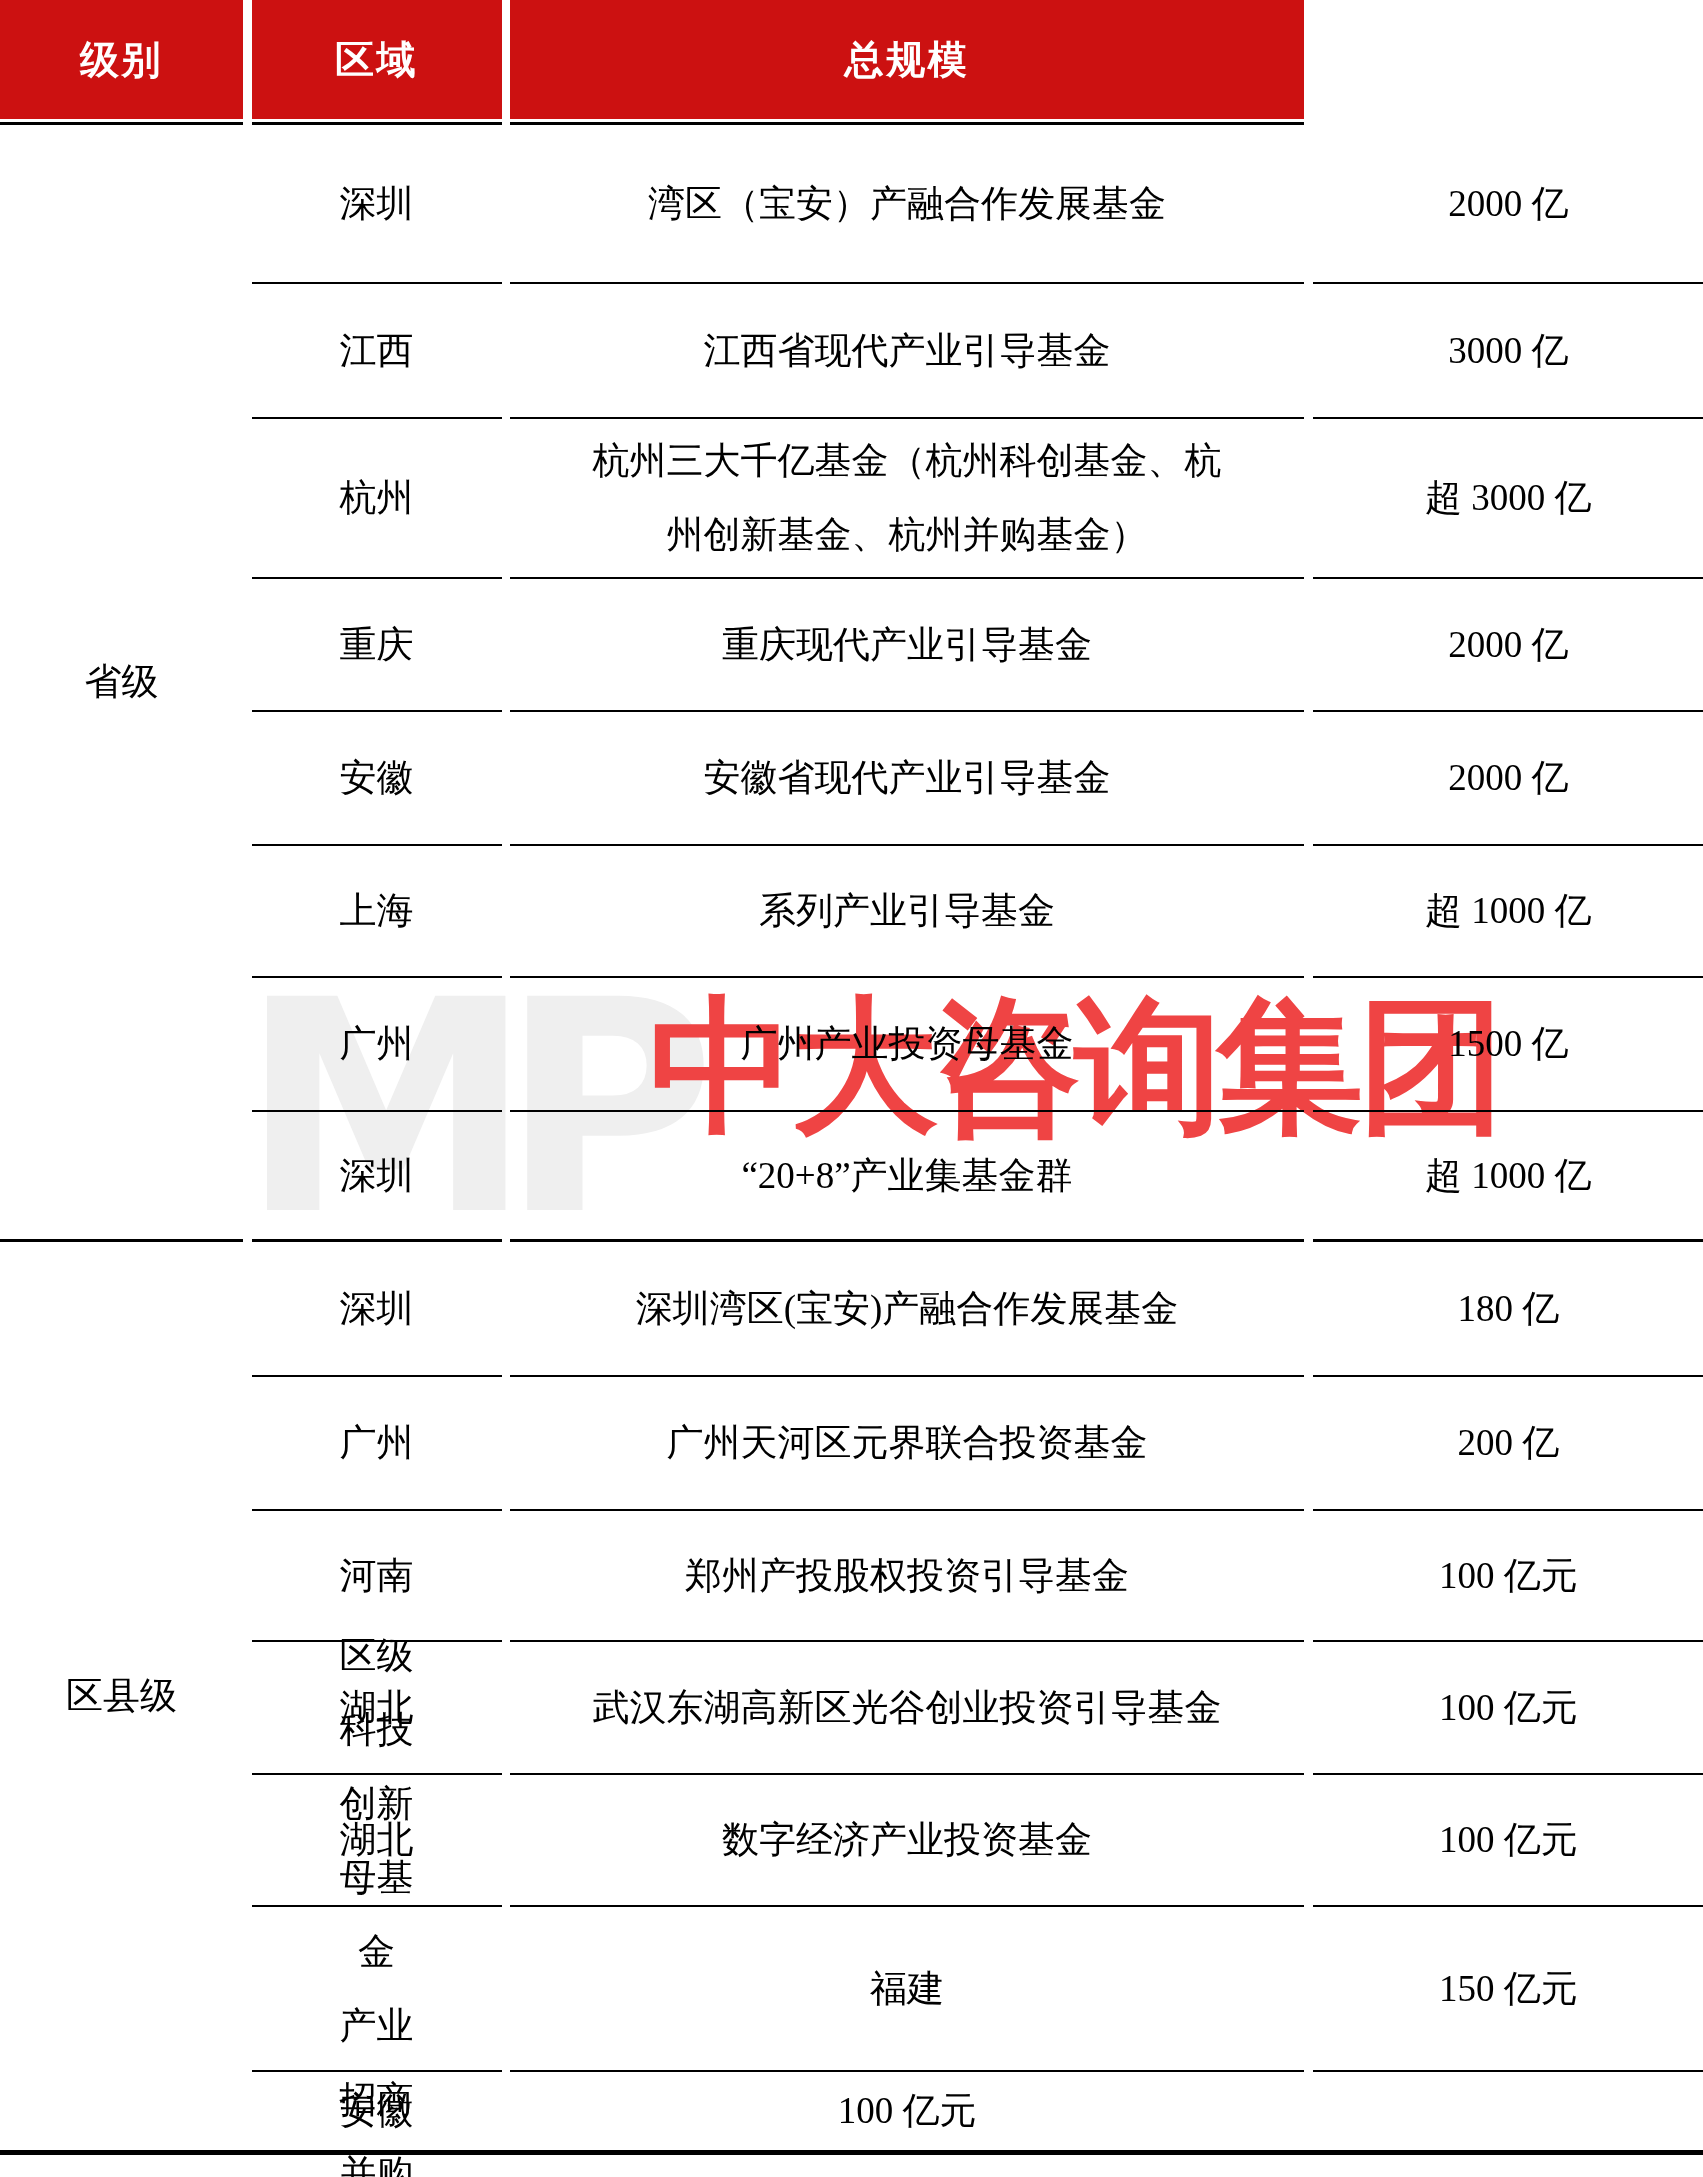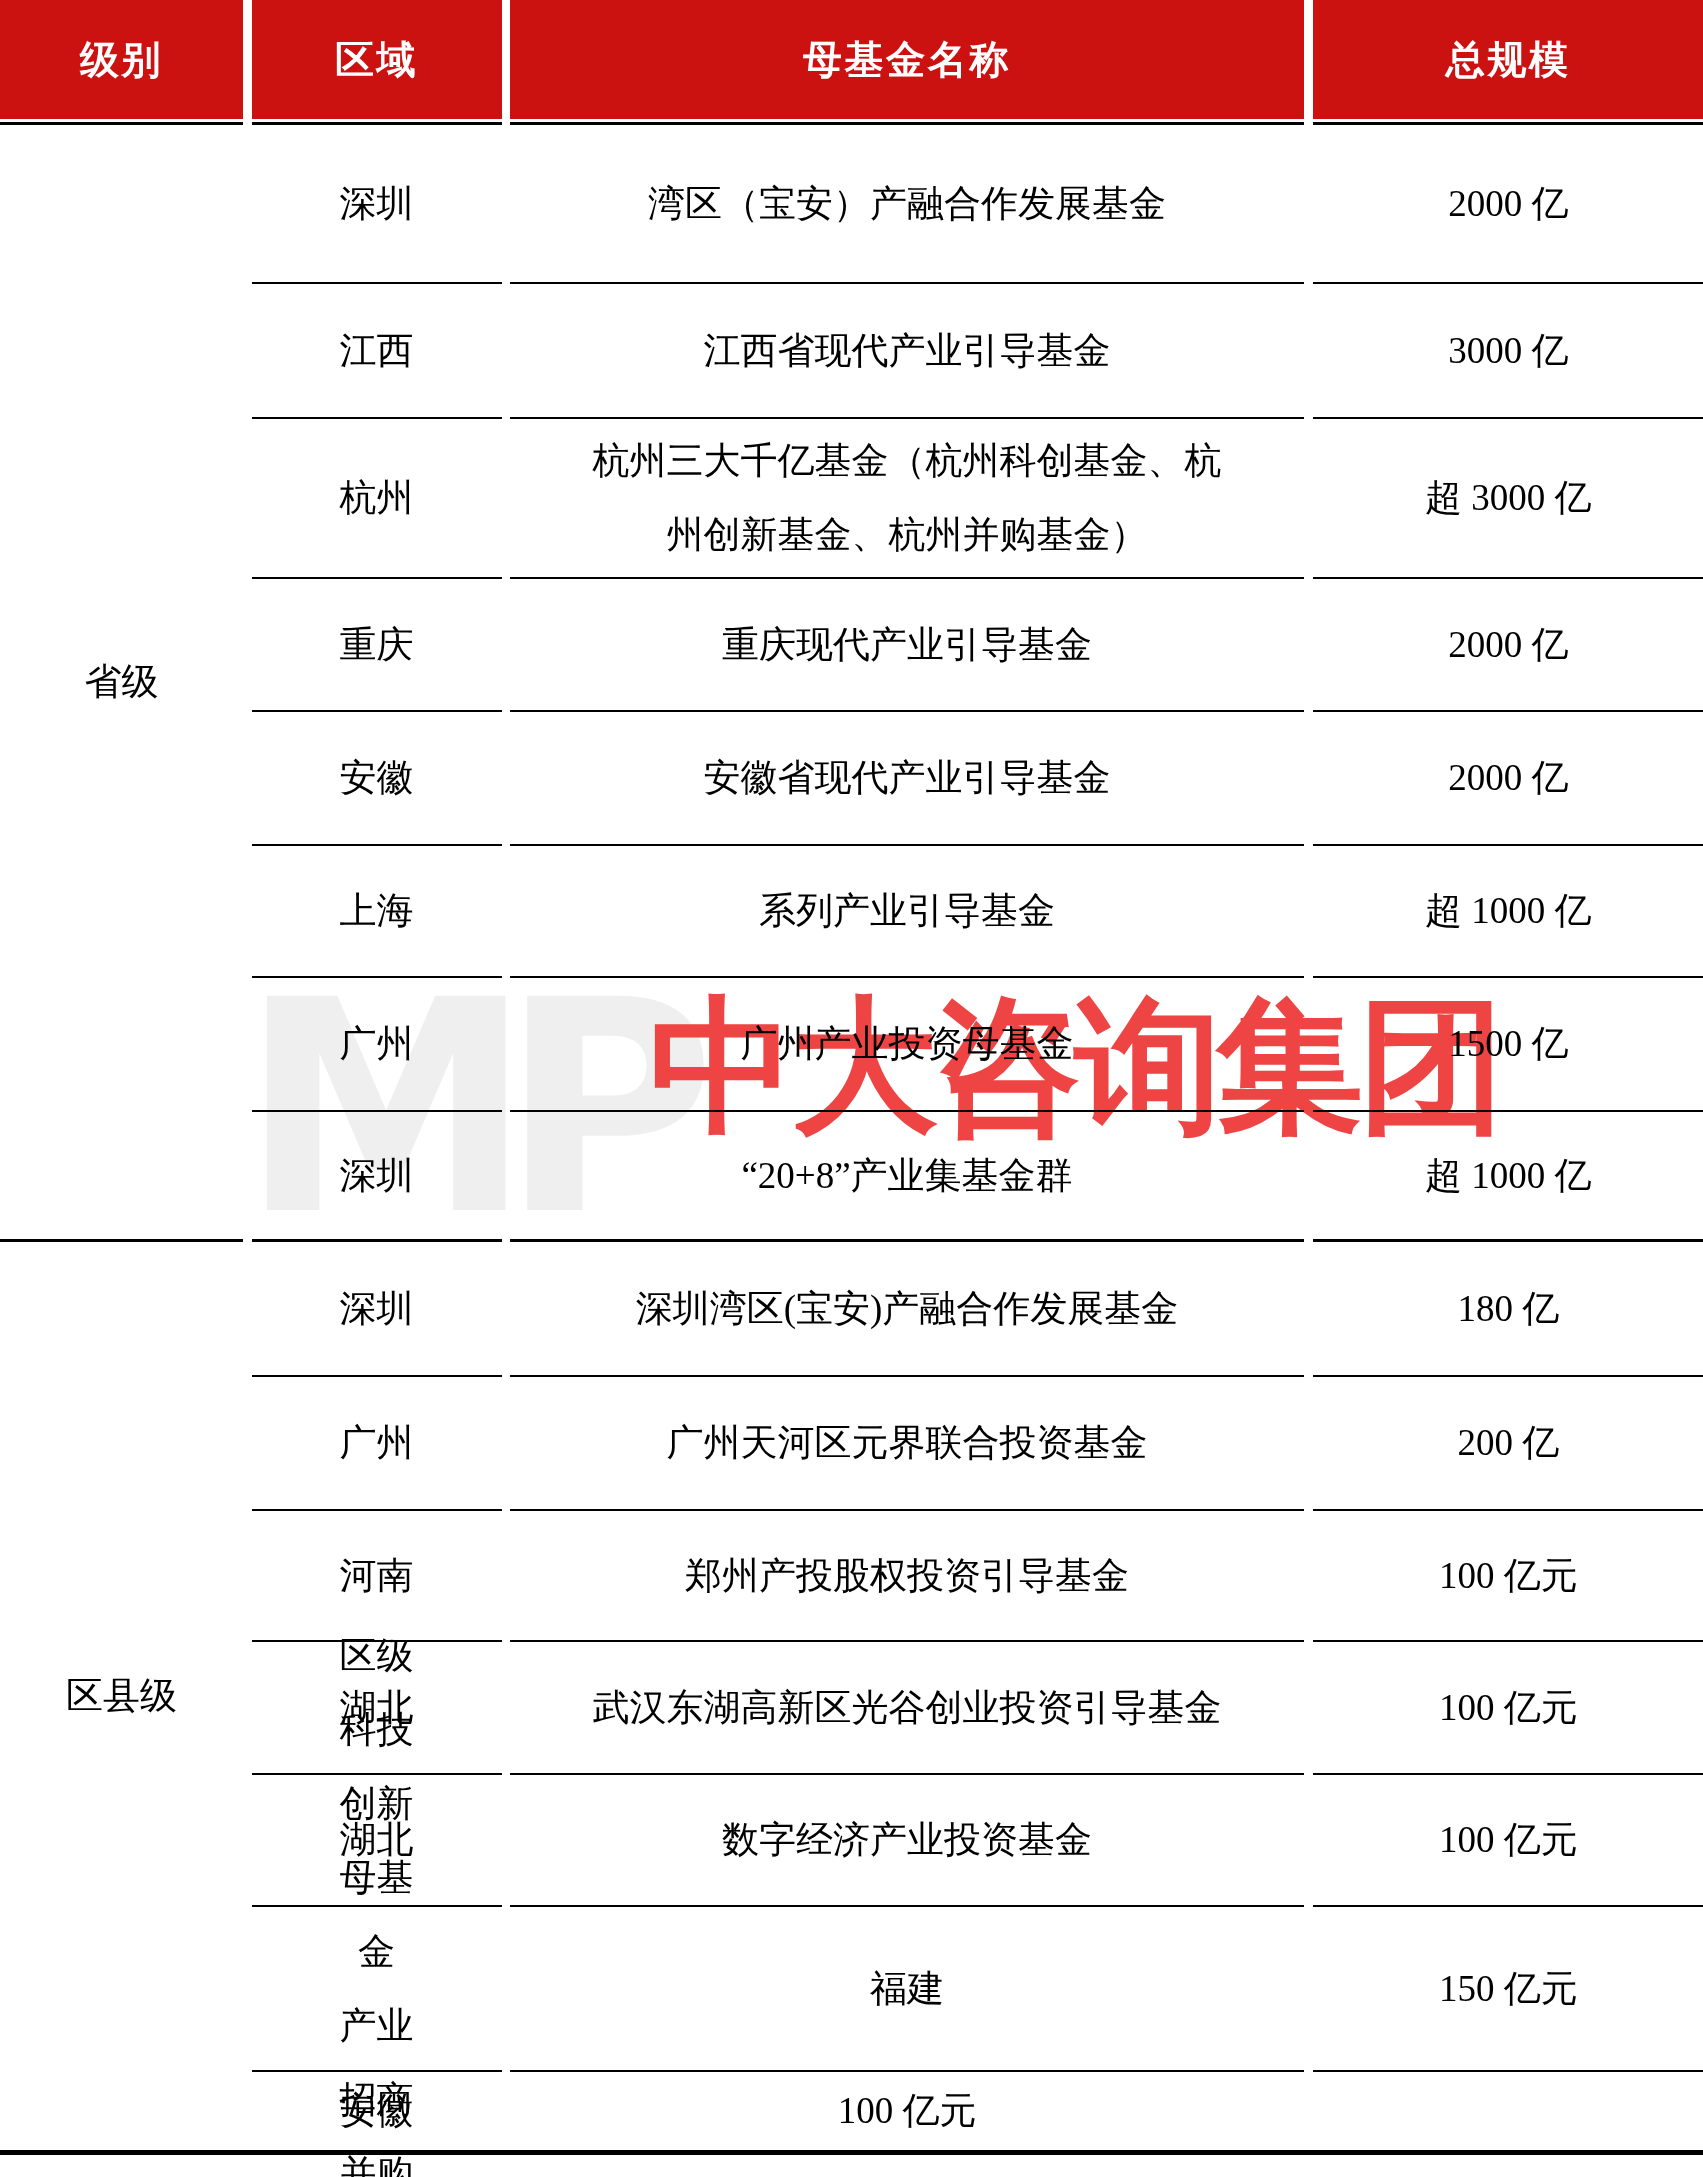--- a/index.html
+++ b/index.html
@@ -146,23 +146,20 @@
 
   <div class="fund-grid">
 
     <div class="th">
       <div class="th-red">级别</div>
     </div>
     <div class="th">
       <div class="th-red">区域</div>
     </div>
     <div class="th">
-      <div class="th-red">母基金名称</div>
-    </div>
-    <div class="th">
       <div class="th-red">总规模</div>
     </div>
 
     <div class="level-cell g1">省级</div>
 
     <div class="td region">深圳</div>
     <div class="td name">湾区（宝安）产融合作发展基金</div>
     <div class="td scale">2000 亿</div>
 
     <div class="td region">江西</div>

